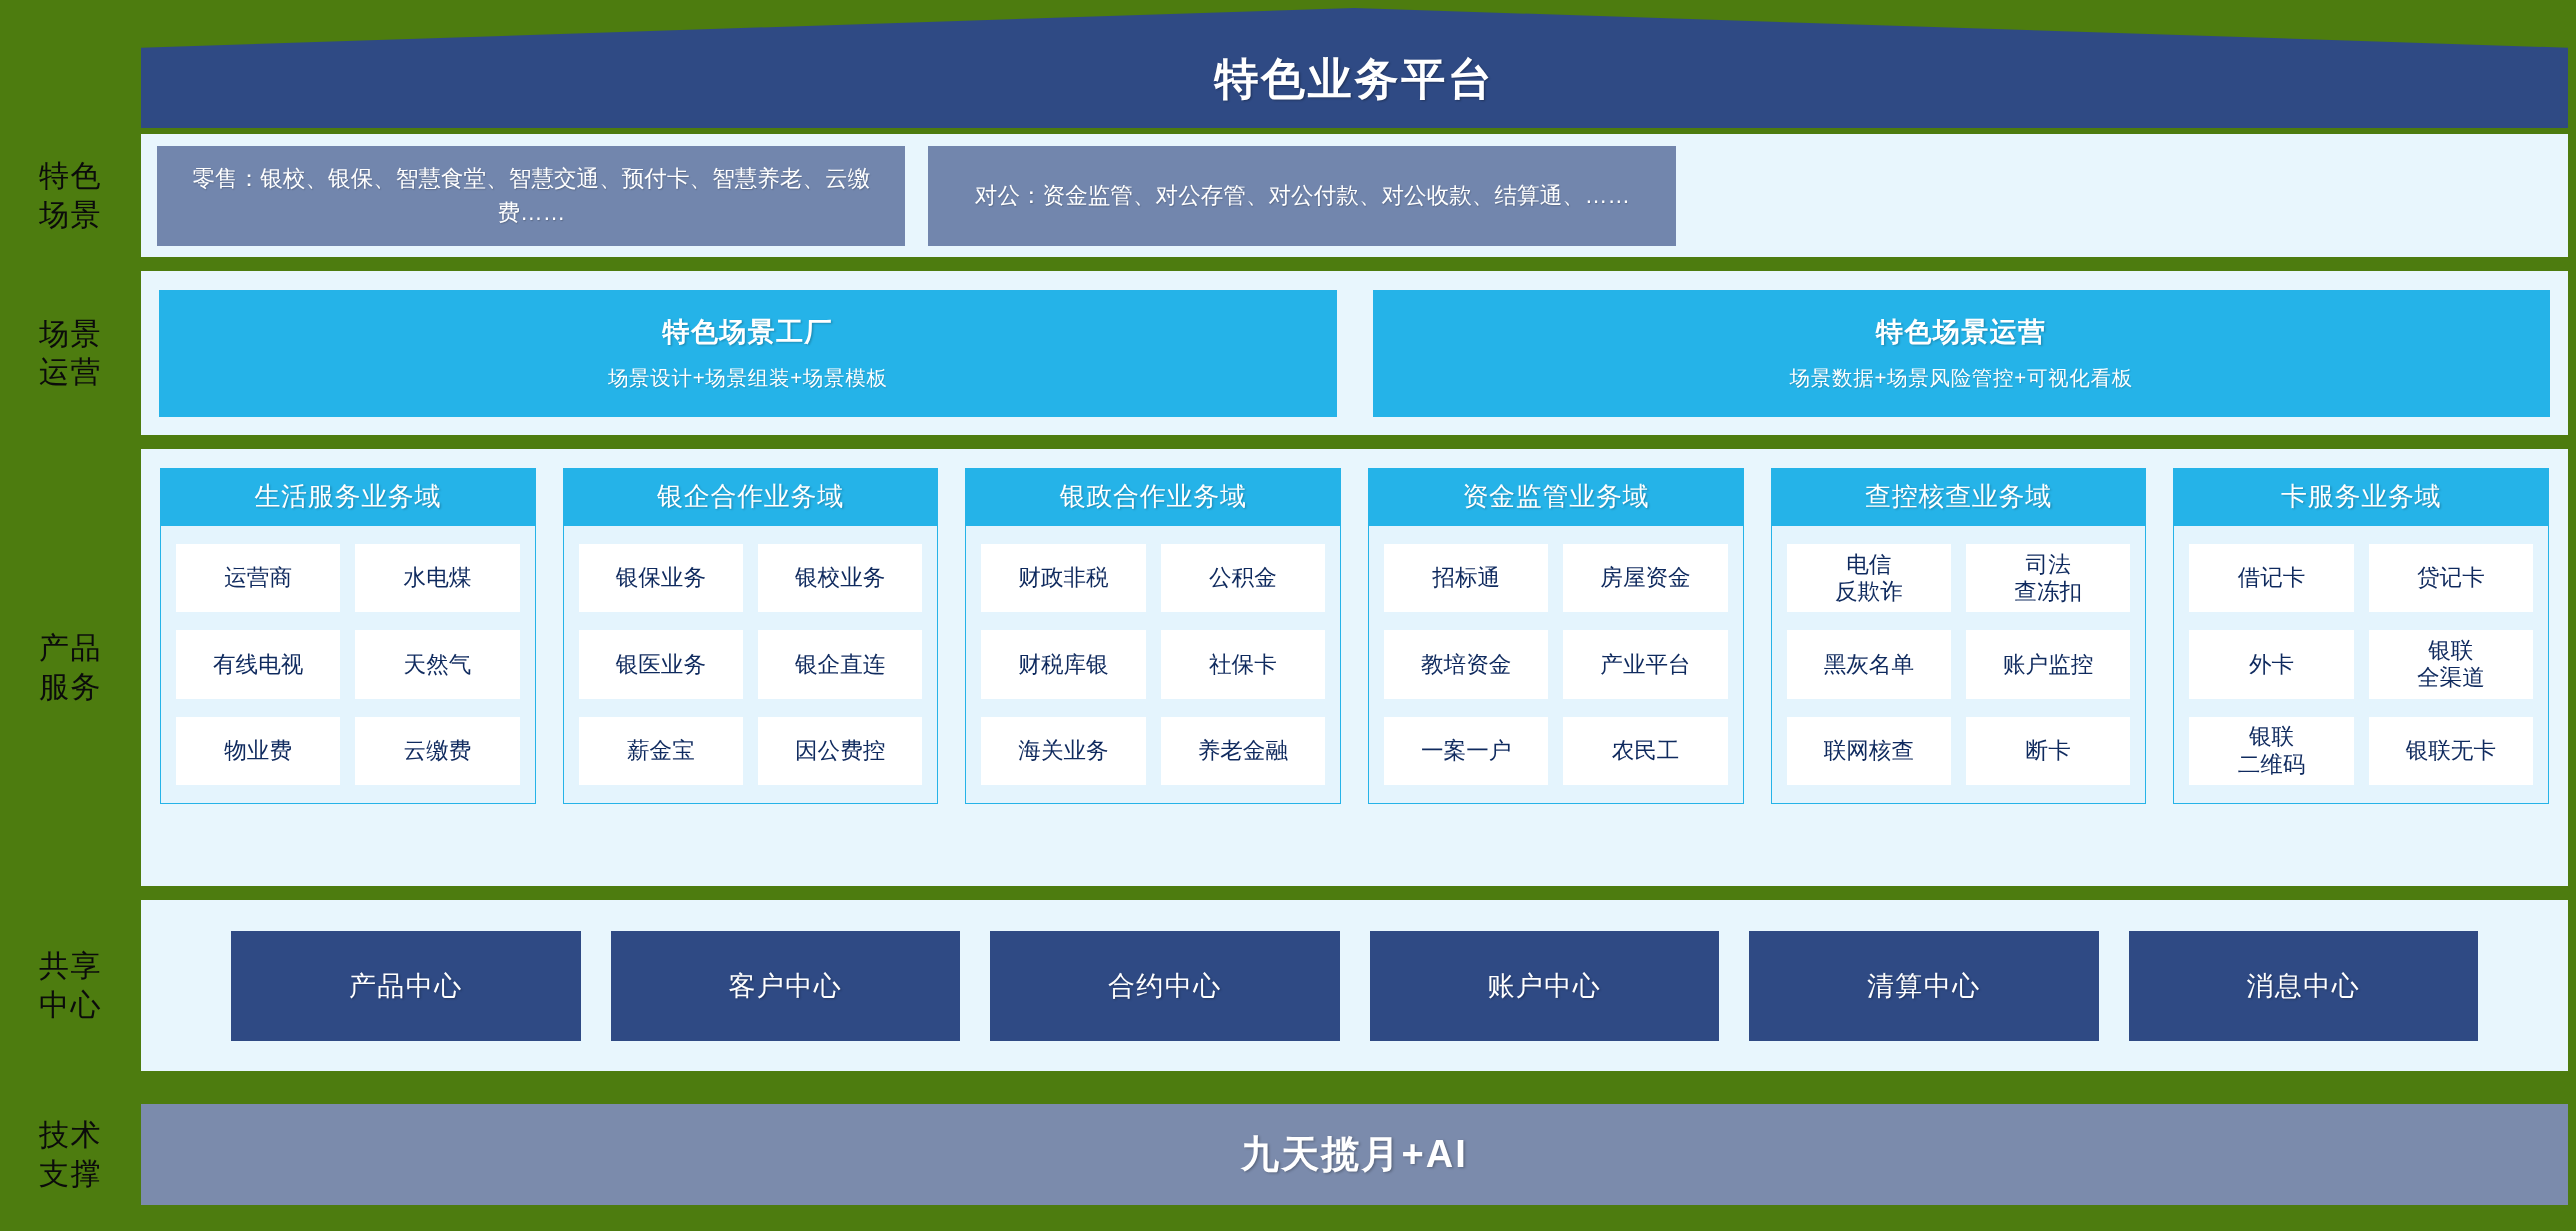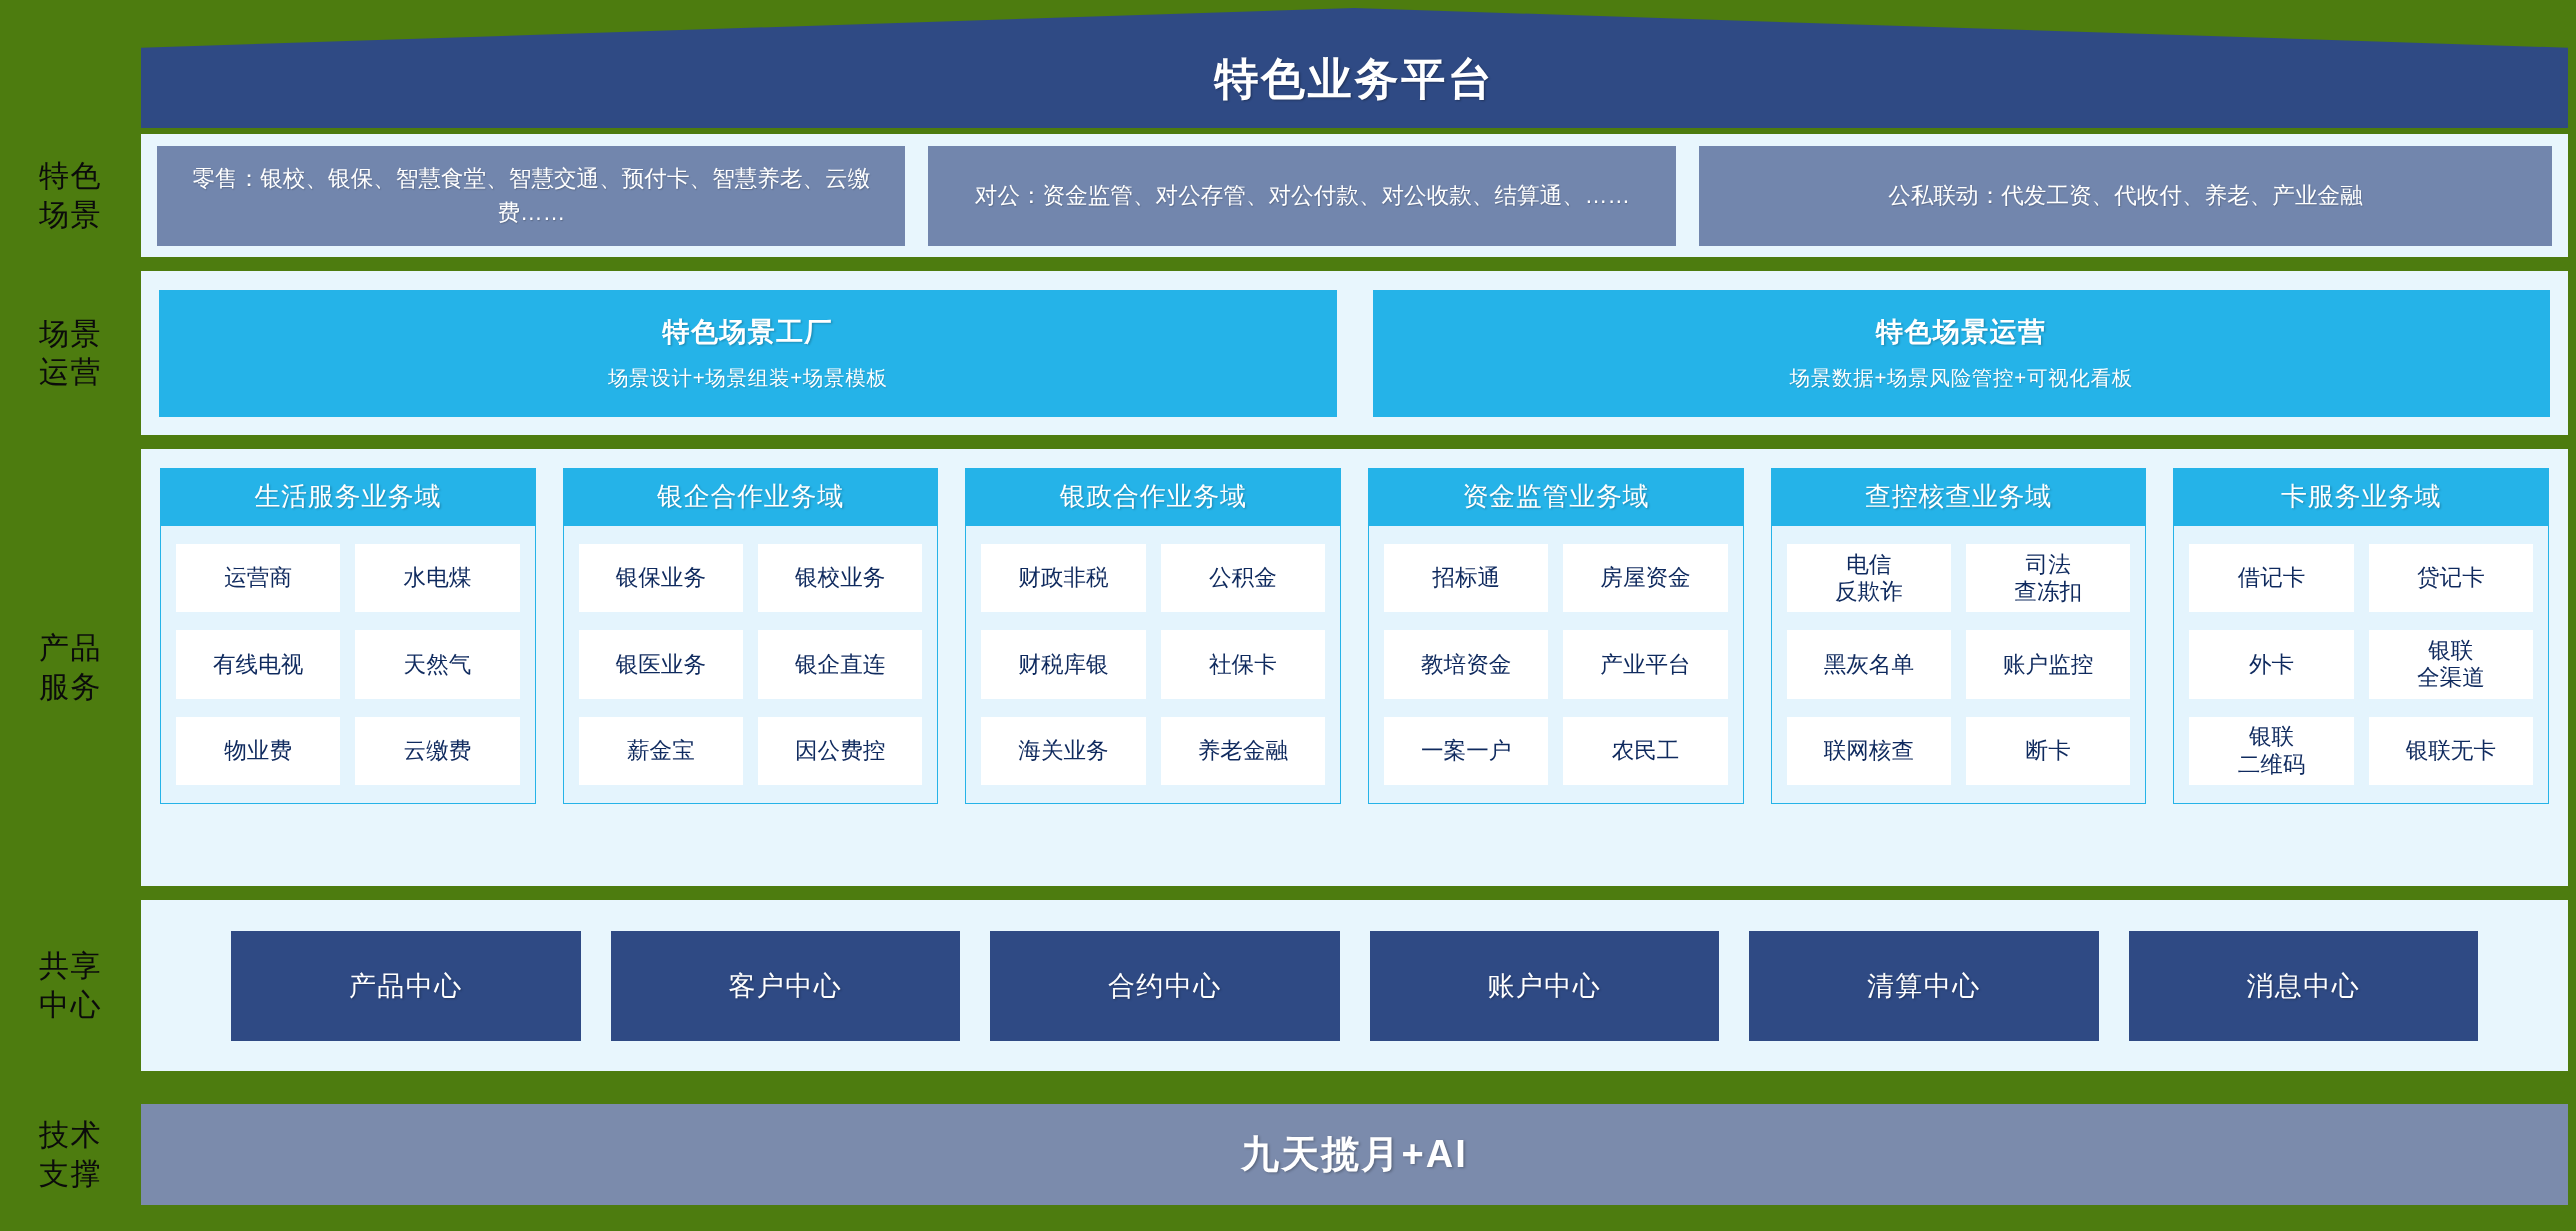--- a/index.html
+++ b/index.html
@@ -135,21 +135,20 @@
   </div>
 
   <div class="rowlabel" id="lbl-scene">
     <span style="white-space:pre-line">特色
 场景</span>
   </div>
   <div class="panel" id="r1-panel"></div>
   <div class="scene-strip">
     <div class="scene-box sc-a">零售：银校、银保、智慧食堂、智慧交通、预付卡、智慧养老、云缴费……</div>
     <div class="scene-box sc-b">对公：资金监管、对公存管、对公付款、对公收款、结算通、……</div>
-    <div class="scene-box sc-c">公私联动：代发工资、代收付、养老、产业金融</div>
   </div>
 
   <div class="rowlabel" id="lbl-ops">
     <span style="white-space:pre-line">场景
 运营</span>
   </div>
   <div class="panel" id="r2-panel"></div>
   <div class="ops-strip">
     <div class="ops-box">
       <div class="ops-title">特色场景工厂</div>

